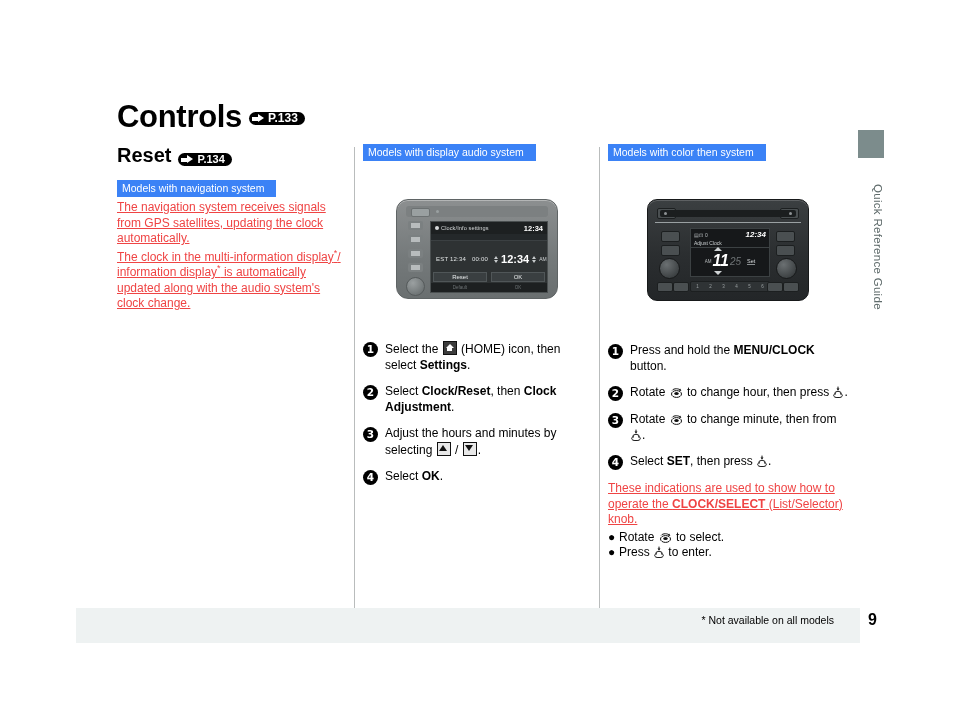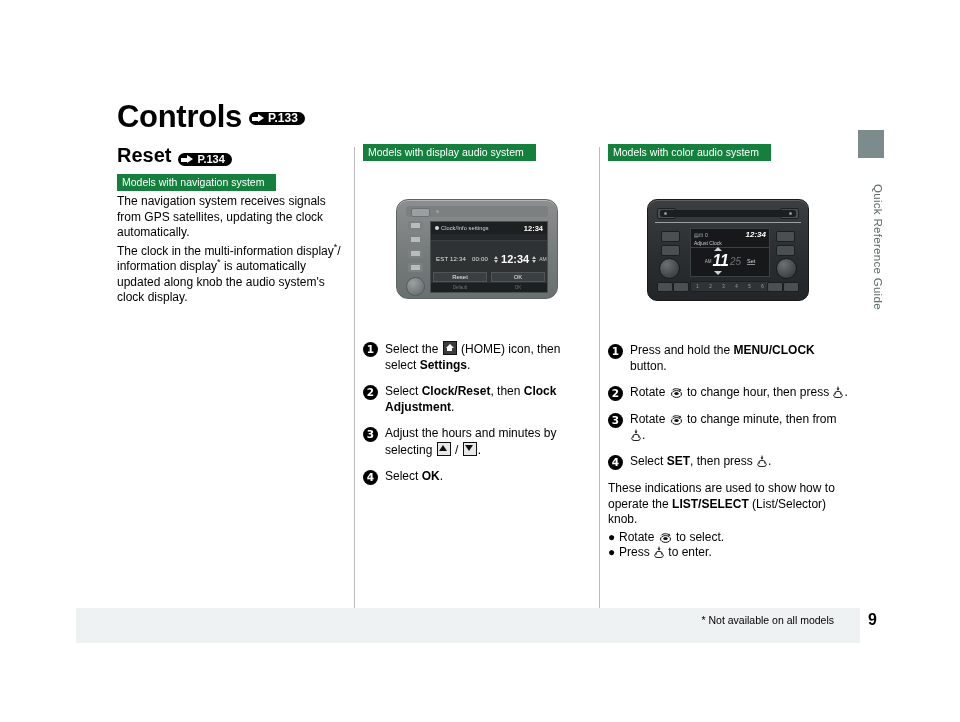--- a/index.html
+++ b/index.html
@@ -83,43 +83,44 @@
     font-weight: bold;
     line-height: 11px;
     letter-spacing: 0px;
   }
   #chapter-title .page-ref { top: -6px; }
   #chapter-title .page-ref .ref-text { font-size: 12px; }
 
   
   .model-banner {
     display: inline-block;
-    background: #15803d;
+    background: #3b82f6;
     color: #ffffff;
     font-size: 10.5px;
     line-height: 14px;
     padding: 1px 12px 2px 5px;
     white-space: nowrap;
   }
 
   
   .body-text {
     font-size: 12px;
     line-height: 15.5px;
-    color: #000000;
+    color: #ef4444;
+    text-decoration: underline;
   }
   .body-text b { font-weight: bold; }
   sup.ast {
     font-size: 9px;
     vertical-align: super;
     line-height: 0;
   }
 
   
-  #col-left  { position: absolute; left: 117px; top: 172px; width: 228px; }
+  #col-left  { position: absolute; left: 117px; top: 178px; width: 228px; }
   #col-mid   { position: absolute; left: 363px; top: 142px; width: 228px; }
   #col-right { position: absolute; left: 608px; top: 142px; width: 240px; }
 
   .col-divider {
     position: absolute;
     top: 147px;
     width: 1px;
     height: 463px;
     background: #b9bcbc;
   }
@@ -538,21 +539,21 @@
 
   <div class="col-divider" id="divider-1"></div>
   <div class="col-divider" id="divider-2"></div>
 
   <div id="col-left">
 
     <div class="model-banner">Models with navigation system</div>
     <div class="body-text" style="margin-top:3px;">The navigation system receives signals from GPS satellites, updating the clock automatically.</div>
 
     <div class="body-text" style="margin-top:3px;">
-      <span>The clock in the multi-information display</span><sup class="ast">*</sup><span>/ information display</span><sup class="ast">*</sup><span> is automatically updated along knob the audio system's clock display.</span>
+      <span>The clock in the multi-information display</span><sup class="ast">*</sup><span>/ information display</span><sup class="ast">*</sup><span> is automatically updated along with the audio system's clock change.</span>
     </div>
   </div>
 
   <div id="col-mid">
 
     <div class="model-banner">Models with display audio system</div>
 
     
     <div class="device-wrap">
       <div class="da-unit">
@@ -625,21 +626,21 @@
       <div class="step">
         <div class="step-num">4</div>
         <div class="step-body"><span>Select </span><b>OK</b><span>.</span></div>
       </div>
 
     </div>
   </div>
 
   <div id="col-right">
 
-    <div class="model-banner">Models with color audio system</div>
+    <div class="model-banner">Models with color then system</div>
 
     
     <div class="device-wrap">
       <div class="ca-unit">
         <div class="ca-btn-sm l"></div>
         <div class="ca-btn-sm r"></div>
         <div class="ca-slot"></div>
         <div class="ca-divider"></div>
 
         <div class="ca-sidebtn lA"></div>
@@ -728,21 +729,21 @@
                 <path d="M2.2 8.6 L2.2 6.2 Q5 4.2 7.8 6.2 L7.8 8.6" fill="#fff" stroke="#111" stroke-width="1"></path>
                 <path d="M5 0.6 L5 3.6" stroke="#111" stroke-width="1"></path>
                 <path d="M3.5 2.6 L5 4.4 L6.5 2.6 Z" fill="#111"></path>
               </svg></span><span>.</span></div>
       </div>
 
     </div>
 
     
     <div class="body-text" style="margin-top:9px;">
-      <span>These indications are used to show how to operate the </span><b>LIST/SELECT</b><span> (List/Selector) knob.</span>
+      <span>These indications are used to show how to operate the </span><b>CLOCK/SELECT</b><span> (List/Selector) knob.</span>
     </div>
 
     <div class="bullet-list">
       <div class="bullet-row">
         <span class="bullet-dot">●</span>
         <span><span>Rotate </span><span class="icon-knob-rotate"><svg viewBox="0 0 13 11">
                 <ellipse cx="6.5" cy="7" rx="5" ry="3.4" fill="#fff" stroke="#111" stroke-width="1"></ellipse>
                 <ellipse cx="6.5" cy="6.6" rx="2.2" ry="1.5" fill="#111"></ellipse>
                 <path d="M2.2 3.4 C3.6 1.2 9 1.2 10.6 3.4" fill="none" stroke="#111" stroke-width="1"></path>
                 <path d="M10.0 1.6 L11.4 3.5 L9.2 3.9 Z" fill="#111"></path>

